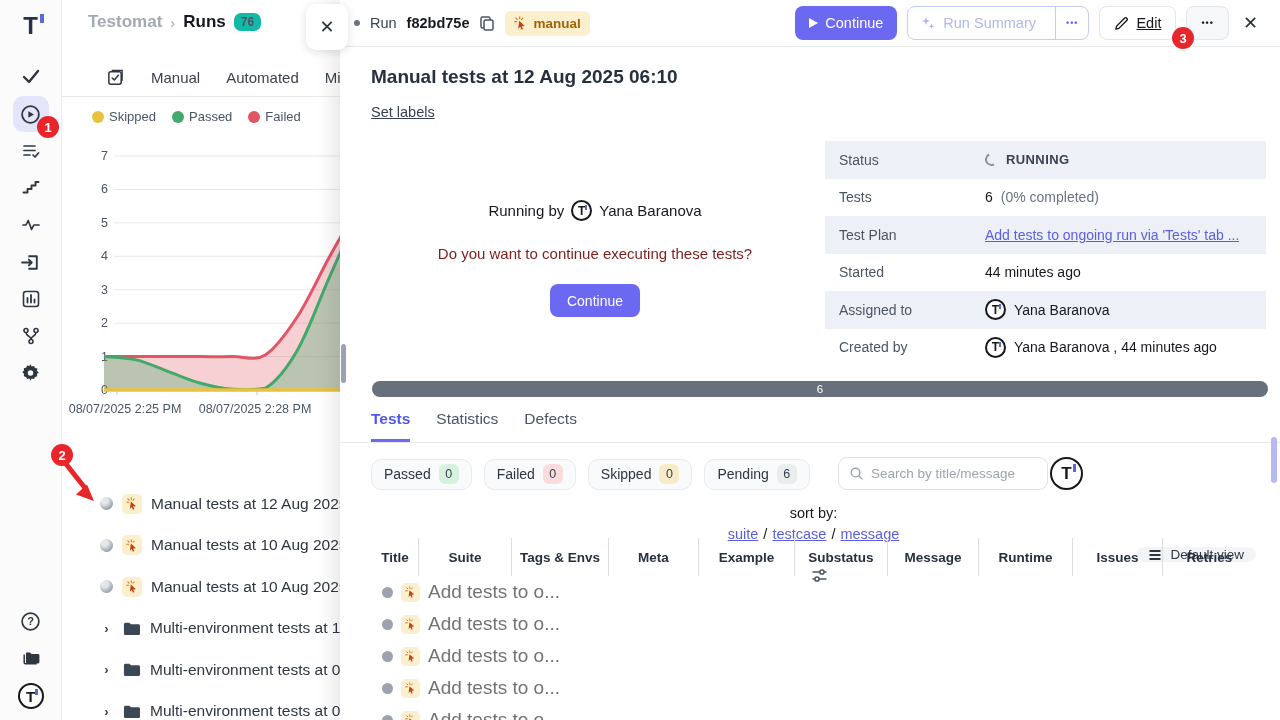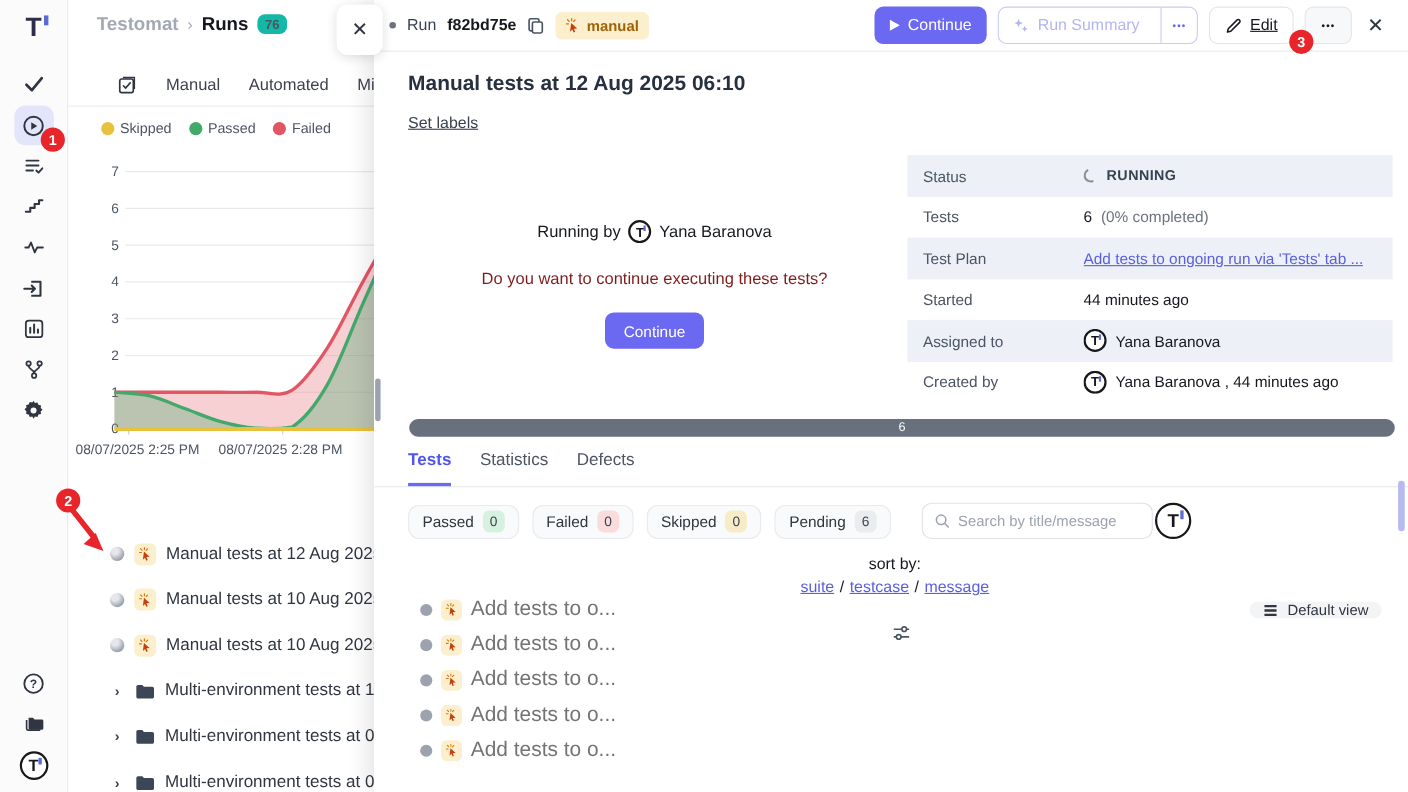--- a/index.html
+++ b/index.html
@@ -477,20 +477,32 @@
     <span class="sliders-ic">
       <svg width="17" height="17" viewBox="0 0 17 17">
           <path d="M1.5 5h14M1.5 12h14" stroke="#4b5563" stroke-width="1.5"></path>
           <circle cx="11" cy="5" r="2.1" fill="#fff" stroke="#4b5563" stroke-width="1.5"></circle>
           <circle cx="6" cy="12" r="2.1" fill="#fff" stroke="#4b5563" stroke-width="1.5"></circle>
         </svg>
     </span>
   </div>
 
   <div class="ttable">
+    <div class="thead" id="thead">
+        <div class="th" style="width: 46px;">Title</div>
+        <div class="th" style="width: 93px;">Suite</div>
+        <div class="th" style="width: 97px;">Tags &amp; Envs</div>
+        <div class="th" style="width: 90px;">Meta</div>
+        <div class="th" style="width: 96px;">Example</div>
+        <div class="th" style="width: 93px;">Substatus</div>
+        <div class="th" style="width: 91px;">Message</div>
+        <div class="th" style="width: 94px;">Runtime</div>
+        <div class="th" style="width: 90px;">Issues</div>
+        <div class="th" style="width: 94px;">Retries</div>
+      </div>
     <div id="tbody">
         <div class="trow">
           <span class="trow-dot"></span>
           <span class="trow-badge">
             <svg width="12" height="12" viewBox="0 0 16 16">
               <path d="M6 5.5l6.3 5.8-3.5.3 1.4 3.2-1.6.8-1.4-3.3-2.4 2.3z" fill="#c2410c"></path>
               <path d="M2.2 2.2l1.6 1.6M6.5 1v2.2M1 6.5h2.2M10 2.5L8.5 4" stroke="#d97706" stroke-width="1.3" stroke-linecap="round" fill="none"></path>
             </svg>
           </span>
           <span class="trow-title">Add tests to o...</span>

